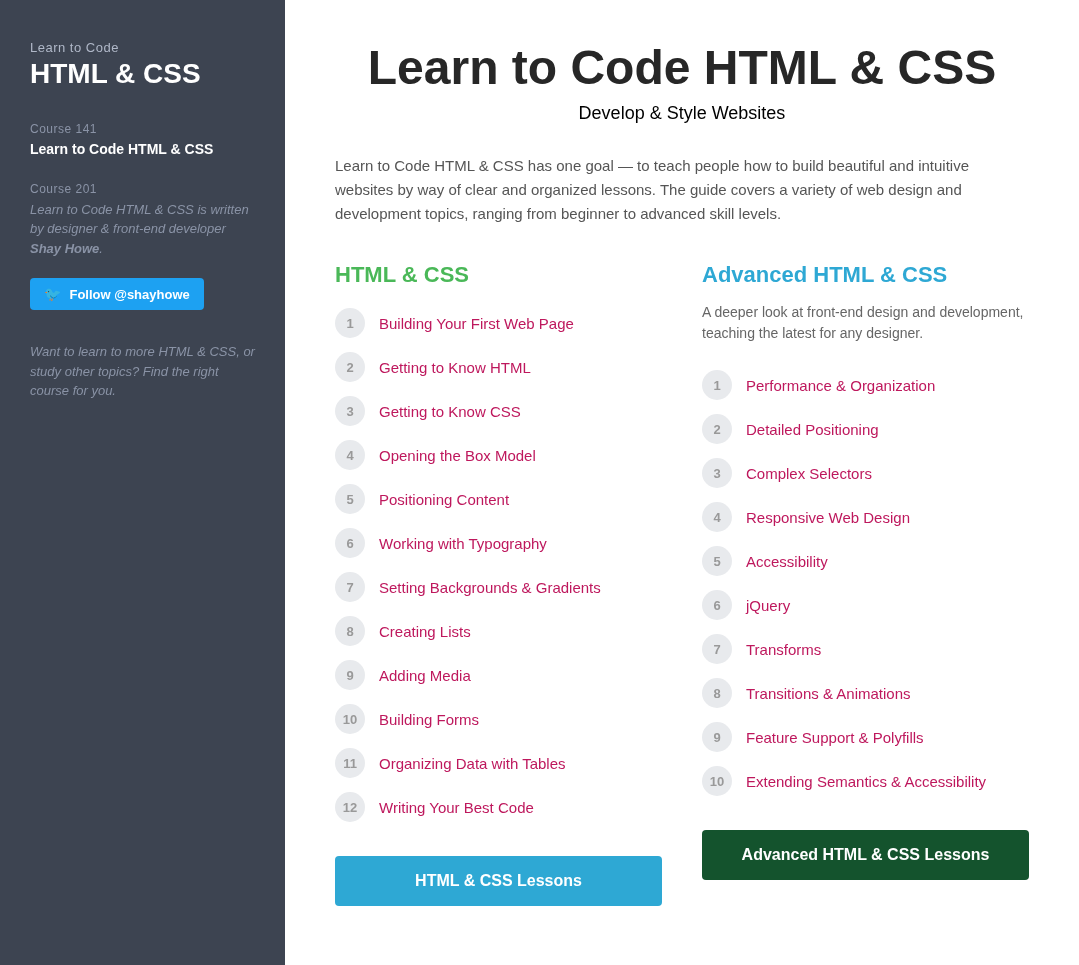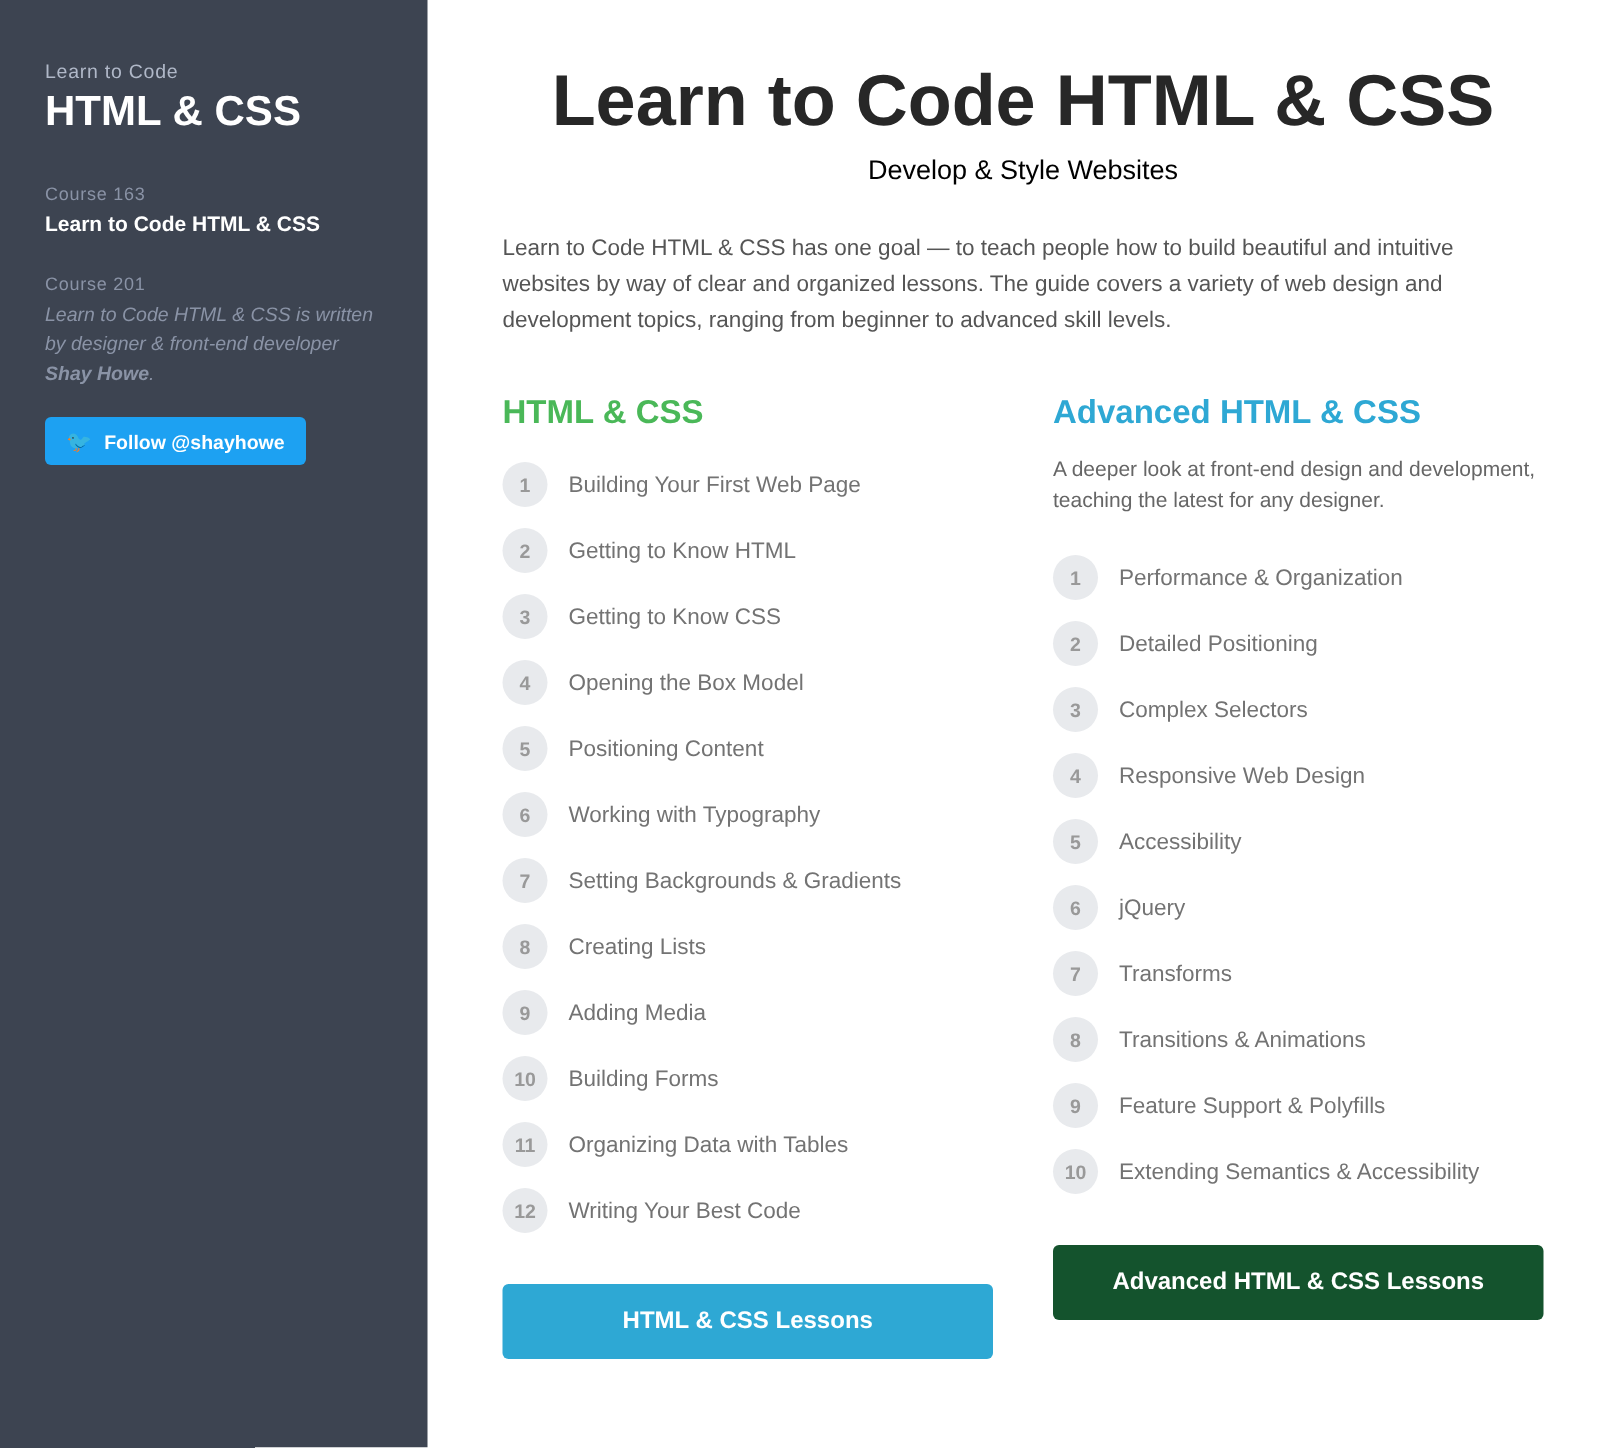--- a/index.html
+++ b/index.html
@@ -166,21 +166,21 @@
       background: #e8eaed;
       color: #999;
       font-size: 13px;
       font-weight: 600;
       display: flex;
       align-items: center;
       justify-content: center;
     }
     .lesson-name {
       font-size: 15px;
-      color: #737373;
+      color: #be185d;
     }
 
     .lessons-btn {
       display: block;
       margin-top: 28px;
       padding: 16px 28px;
       border: none;
       border-radius: 4px;
       font-size: 16px;
       font-weight: 700;
@@ -197,35 +197,36 @@
       color: #fff;
     }
   </style>
 </head>
 <body>
 
 <aside id="sidebar">
   <div class="sidebar-learn-label">Learn to Code</div>
   <div class="sidebar-title">HTML &amp; CSS</div>
 
-  <div class="sidebar-course-label">Course 163</div>
+  <div class="sidebar-course-label">Course 141</div>
   <div class="sidebar-course-title">Learn to Code HTML &amp; CSS</div>
 
   <div class="sidebar-course-label">Course 201</div>
 
   <div class="sidebar-attribution">
     <span>Learn to Code HTML &amp; CSS is written by designer &amp; front-end developer</span>
     <strong>Shay Howe</strong>.
   </div>
 
   <button class="twitter-btn">
     <span class="twitter-icon">🐦</span>
     <span>Follow @shayhowe</span>
   </button>
 
+  <div class="sidebar-cta-text">Want to learn to more HTML &amp; CSS, or study other topics? Find the right course for you.</div>
 
 </aside>
 
 <main id="main">
   <h1 class="main-title">Learn to Code HTML &amp; CSS</h1>
   <p class="main-subtitle">Develop &amp; Style Websites</p>
   <p class="main-description">Learn to Code HTML &amp; CSS has one goal — to teach people how to build beautiful and intuitive websites by way of clear and organized lessons. The guide covers a variety of web design and development topics, ranging from beginner to advanced skill levels.</p>
 
   <div class="courses-grid">
 

